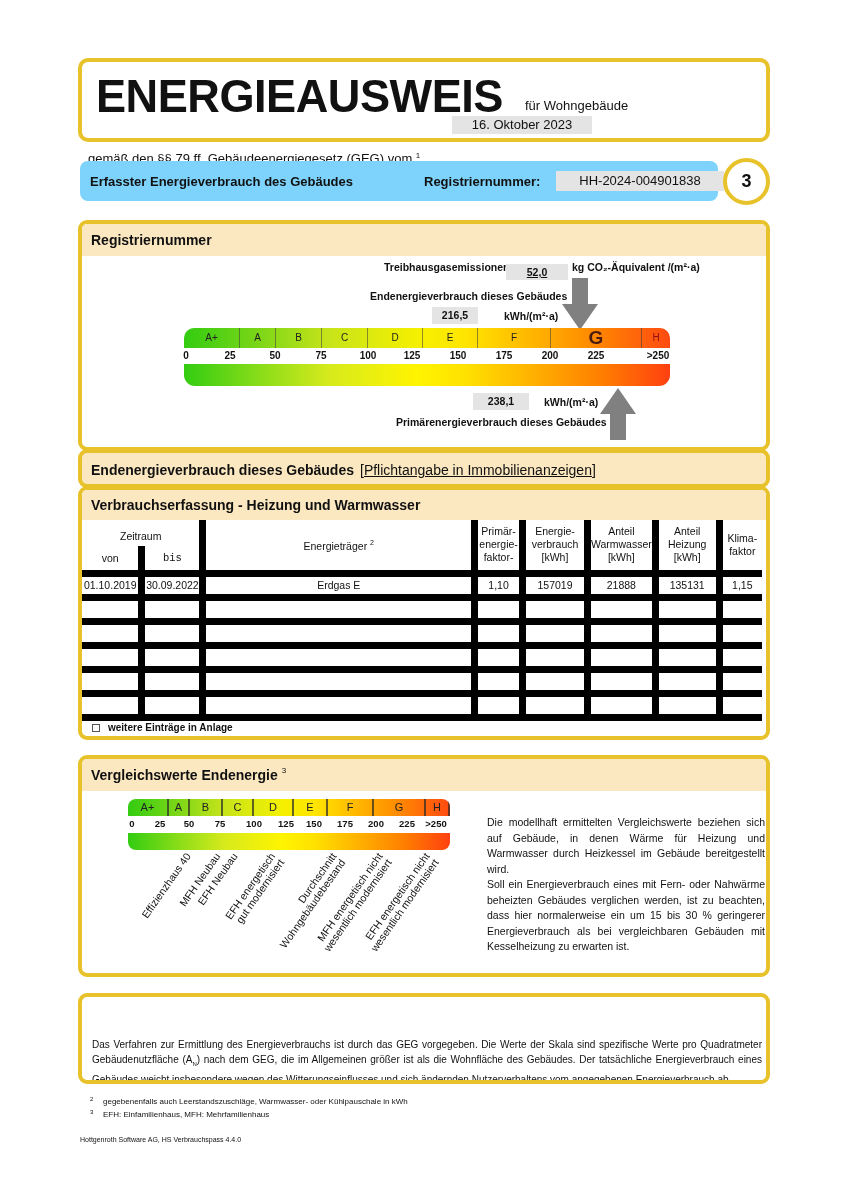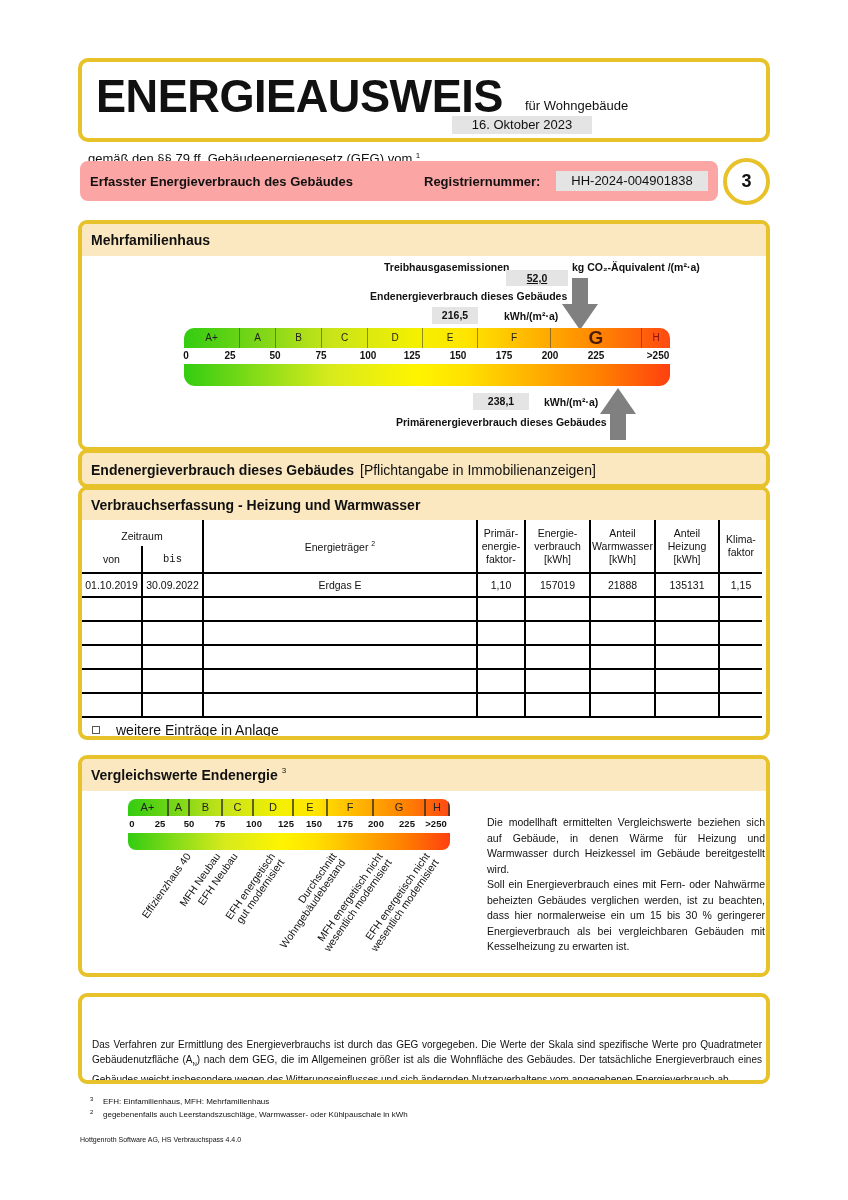--- a/index.html
+++ b/index.html
@@ -21,26 +21,26 @@
     .geg-line { left: 6px; top: 57px; font-size: 13px; margin-top: 32px; }
     .geg-line sup { font-size: 8px; vertical-align: top; }
     .date-box {
       left: 370px; top: 54px; width: 140px; height: 18px;
       background: #e4e4e4; font-size: 13px; text-align: center; line-height: 18px;
     }
 
     
     .reg-bar {
       left: 80px; top: 161px; width: 638px; height: 40px;
-      background: #fca5a5; border-radius: 8px;
+      background: #7dd3fc; border-radius: 8px;
     }
     .reg-left { left: 10px; top: 13px; font-size: 13px; font-weight: bold; }
     .reg-label { left: 344px; top: 13px; font-size: 13px; font-weight: bold; }
     .reg-value {
-      left: 476px; top: 10px; width: 152px; height: 20px; background: #e4e4e4;
+      left: 476px; top: 10px; width: 168px; height: 20px; background: #e4e4e4;
       font-size: 13px; text-align: center; line-height: 20px;
     }
     .page-circle {
       left: 723px; top: 158px; width: 47px; height: 47px; border-radius: 50%;
       border: 4px solid #e8c22a; background: #fff;
       font-weight: bold; font-size: 18px; text-align: center; line-height: 39px;
     }
 
     
     .section {
@@ -74,43 +74,43 @@
     .ticks { height: 16px; position: relative; font-size: 10px; font-weight: bold; }
     .ticks span { position: absolute; top: 2px; transform: translateX(-50%); }
     .scale-bot {
       height: 22px; border-radius: 0 0 11px 11px;
       background: linear-gradient(to right, #33cc11 0%, #86dc18 15%, #d7ea1c 30%, #fff400 48%, #ffe100 58%, #ffb000 72%, #ff7e00 86%, #ff4010 100%);
     }
 
     
     .end-box { left: 78px; top: 449px; width: 692px; height: 39px; background: #fbe8c0; }
     .end-label { left: 9px; top: 9px; font-size: 14px; font-weight: bold; }
-    .end-note { left: 278px; top: 9px; font-size: 14px; }
+    .end-note { left: 278px; top: 9px; font-size: 14px; text-decoration: underline; }
     .end-value {
       right: 0; top: 0; width: 164px; height: 31px; background: #e4e4e4;
       font-size: 14px; text-align: right; padding-right: 10px; line-height: 31px;
     }
 
     
     .tab-box { left: 78px; top: 486px; width: 692px; height: 254px; }
     .tab-head { height: 30px; line-height: 30px; }
     table.cons {
       position: absolute; left: 0; top: 30px; width: 680px; border-collapse: collapse;
       font-size: 10.5px;
     }
     table.cons td, table.cons th {
-      border: 2px solid #000000; text-align: center; font-weight: normal; padding: 0;
+      border: 7px solid #000000; text-align: center; font-weight: normal; padding: 0;
     }
     table.cons tr > :first-child { border-left: none; }
     table.cons tr > :last-child { border-right: none; }
     table.cons tr:first-child > * { border-top: none; }
     .hdr-row th { height: 26px; }
     .hdr-row2 th { height: 27px; }
     .data-row td { height: 24px; }
-    .more-row { left: 10px; top: 232px; font-size: 14px; display: flex; align-items: center; gap: 16px; }
+    .more-row { left: 10px; top: 232px; font-size: 10px; display: flex; align-items: center; gap: 8px; font-weight: bold; }
     .chk { width: 8px; height: 8px; border: 1px solid #555; background: #fff; display: inline-block; }
 
     
     .cmp-box { left: 78px; top: 755px; width: 692px; height: 222px; }
     .cmp-head { height: 32px; line-height: 32px; }
     .cmp-head sup { font-size: 8px; font-weight: normal; vertical-align: top; position: relative; top: -4px; }
     .cmp-scale .scale-top { height: 17px; border-radius: 8px 8px 0 0; }
     .cmp-scale .scale-top .cell { line-height: 17px; font-size: 11px; border-right: 2px solid rgba(40,40,40,0.7); }
     .cmp-scale .ticks { height: 17px; font-size: 9.5px; }
     .cmp-scale .scale-bot { height: 17px; border-radius: 0 0 8px 8px; }
@@ -148,24 +148,24 @@
 </div>
 
 <div class="abs reg-bar">
   <div class="abs reg-left">Erfasster Energieverbrauch des Gebäudes</div>
   <div class="abs reg-label">Registriernummer:</div>
   <div class="abs reg-value">HH-2024-004901838</div>
 </div>
 <div class="abs page-circle">3</div>
 
 <div class="abs section ev-box">
-  <div class="section-head ev-head">Mehrfamilienhaus</div>
+  <div class="section-head ev-head">Registriernummer</div>
 
   <div class="abs small-bold" style="left:302px; top:37px;">Treibhausgasemissionen</div>
-  <div class="abs gray-val" style="left:424px; top:46px; width:62px; height:16px; line-height:16px;text-decoration:underline;">52,0</div>
+  <div class="abs gray-val" style="left:424px; top:40px; width:62px; height:16px; line-height:16px;text-decoration:underline;">52,0</div>
   <div class="abs small-bold" style="left:490px; top:37px;">kg CO₂-Äquivalent /(m²·a)</div>
 
   <div class="abs small-bold" style="left:288px; top:66px;">Endenergieverbrauch dieses Gebäudes</div>
   <div class="abs gray-val" style="left:350px; top:83px; width:46px; height:17px; line-height:17px;">216,5</div>
   <div class="abs small-bold" style="left:422px; top:86px;">kWh/(m²·a)</div>
 
   <svg class="abs" style="left:480px; top:54px;" width="36" height="52">
     <rect x="10" y="0" width="16" height="28" fill="#808080"></rect>
     <polygon points="0,26 36,26 18,52" fill="#808080"></polygon>
   </svg>
@@ -381,21 +381,21 @@
     <p>Soll ein Energieverbrauch eines mit Fern- oder Nahwärme beheizten Gebäudes verglichen werden, ist zu beachten, dass hier normalerweise ein um 15 bis 30 % geringerer Energieverbrauch als bei vergleichbaren Gebäuden mit Kesselheizung zu erwarten ist.</p>
   </div>
 </div>
 
 <div class="abs section exp-box">
   <div class="abs exp-text"><span>Das Verfahren zur Ermittlung des Energieverbrauchs ist durch das GEG vorgegeben. Die Werte der Skala sind spezifische Werte pro Quadratmeter Gebäudenutzfläche (A</span><sub>N</sub><span>) nach dem GEG, die im Allgemeinen größer ist als die Wohnfläche des Gebäudes. Der tatsächliche Energieverbrauch eines Gebäudes weicht insbesondere wegen des Witterungseinflusses und sich ändernden Nutzerverhaltens vom angegebenen Energieverbrauch ab.</span></div>
 </div>
 
 <div class="abs footnotes">
   <div class="fn">
+      <span class="num">2</span>
+      <span>gegebenenfalls auch Leerstandszuschläge, Warmwasser- oder Kühlpauschale in kWh</span>
+    </div>
+  <div class="fn">
       <span class="num">3</span>
       <span>EFH: Einfamilienhaus, MFH: Mehrfamilienhaus</span>
     </div>
-  <div class="fn">
-      <span class="num">2</span>
-      <span>gegebenenfalls auch Leerstandszuschläge, Warmwasser- oder Kühlpauschale in kWh</span>
-    </div>
 </div>
 <div class="abs software">Hottgenroth Software AG, HS Verbrauchspass 4.4.0</div>
 
 </body></html>

